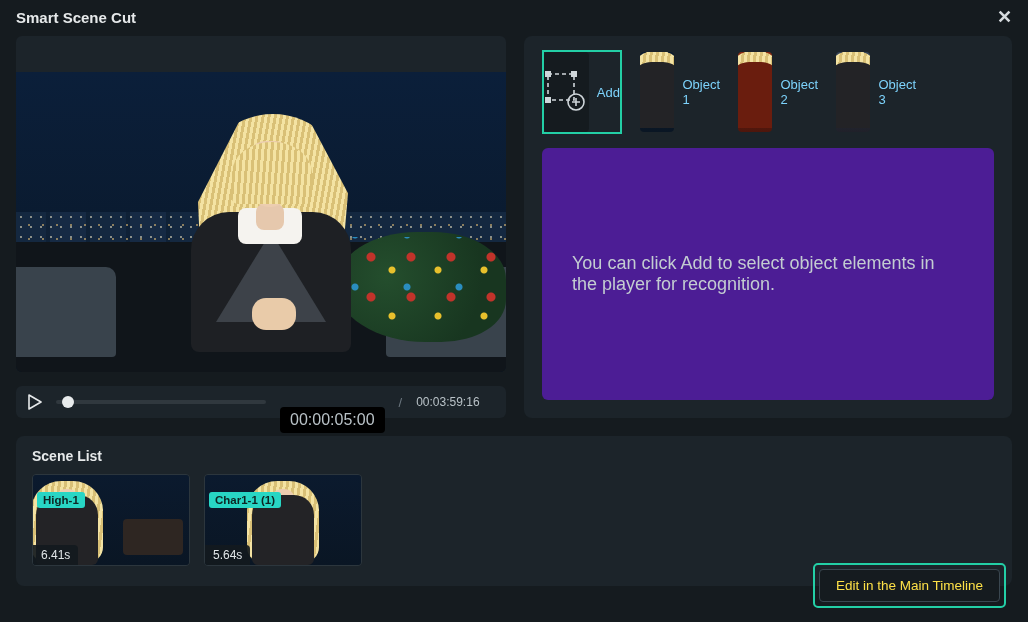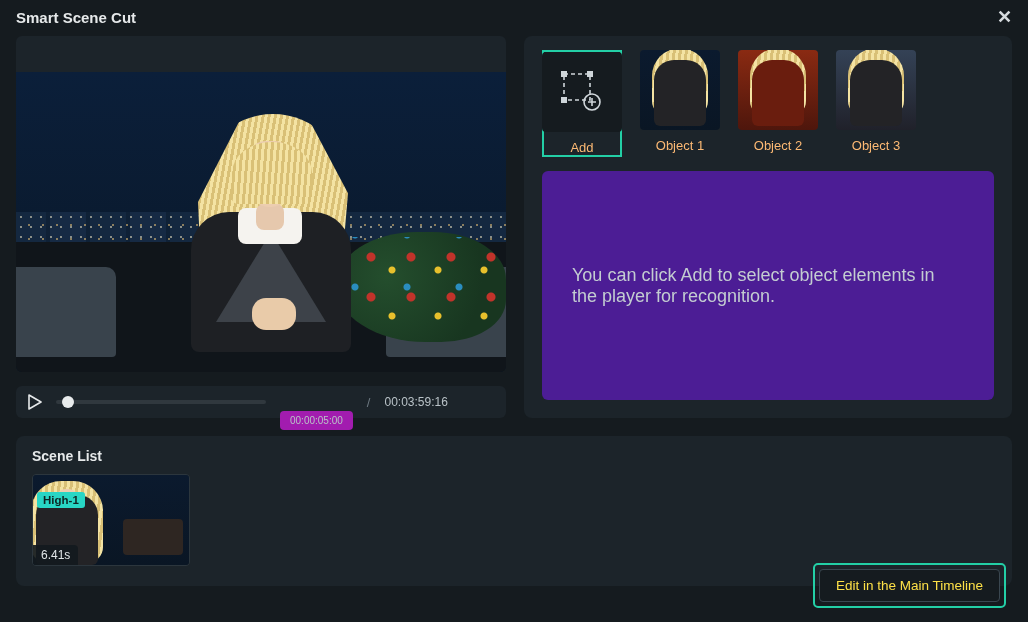--- a/index.html
+++ b/index.html
@@ -131,37 +131,37 @@
 
 .controls {
   margin-top: 14px; height: 32px;
   background: #1c242a; border-radius: 6px;
   display: flex; align-items: center; gap: 14px; padding: 0 12px;
   font-size: 13px; color: #b9c2c7;
 }
 .play-icon { cursor: pointer; color: #e6e9ea; }
 .track { flex: 0 0 210px; height: 4px; background: #30383e; border-radius: 2px; position: relative; }
 .thumb { position: absolute; left: 6px; top: -4px; width: 12px; height: 12px; background: #e8ebec; border-radius: 50%; }
-.timebox { background: #a21caf; padding: 4px 10px; border-radius: 4px; font-size: 10px; margin-top: 36px; }
+.timebox { background: #000000; padding: 4px 10px; border-radius: 4px; font-size: 16px; margin-top: 36px; }
 .sep { color: #6d7880; }
 .total { font-size: 12px; }
 
 .right-col {
   flex: 1;
   background: #1c242a;
   border-radius: 8px;
   padding: 14px 18px 18px 18px;
   display: flex; flex-direction: column; gap: 14px;
 }
 .tabs { display: flex; gap: 28px; padding-left: 14px; align-items: center; font-size: 14px; color: #8a969e; }
 .tab { cursor: pointer; }
 .tab.active { color: #23cfa6; padding: 6px 14px; border: 2px solid #23cfa6; border-radius: 4px; }
 
 .objects-row { display: flex; gap: 18px; }
-.obj-slot { width: 80px; display: flex; flex-direction: column; align-items: center; gap: 8px; font-size: 13px; color: #fdba74; }
+.obj-slot { width: 80px; display: flex; flex-direction: row; align-items: center; gap: 8px; font-size: 13px; color: #7dd3fc; }
 .obj-thumb { width: 80px; height: 80px; border-radius: 4px; position: relative; overflow: hidden; }
 .add-slot { border: 2px solid #23cfa6; }
 .add-slot .obj-thumb { background: #151b1f; display: flex; align-items: center; justify-content: center; }
 .obj1 .obj-thumb { background: linear-gradient(#0b1a2e, #0a1624); }
 .obj2 .obj-thumb { background: linear-gradient(#8a2a12, #4e160c); }
 .obj3 .obj-thumb { background: linear-gradient(#344256, #20212a); }
 .mini-person {
   position: absolute; left: 50%; bottom: 4px; transform: translateX(-50%);
   width: 52px; height: 66px;
   background: #232326; border-radius: 20px 20px 6px 6px;
@@ -322,18 +322,26 @@
   <div class="scenes">
     <div class="scene-card scene1">
       <div class="bg"></div>
       <div class="desk"></div>
       <div class="mini-hair"></div>
         <div class="mini-face"></div>
         <div class="mini-person"></div>
       <div class="scene-badge">High-1</div>
       <div class="scene-dur">6.41s</div>
     </div>
+    <div class="scene-card scene2">
+      <div class="bg"></div>
+      <div class="mini-hair"></div>
+        <div class="mini-face"></div>
+        <div class="mini-person"></div>
+      <div class="scene-badge">Char1-1 (1)</div>
+      <div class="scene-dur">5.64s</div>
+    </div>
   </div>
 </div>
 
 <div class="edit-btn-wrap">
   <button class="edit-btn">Edit in the Main Timeline</button>
 </div>
 
 </body></html>

